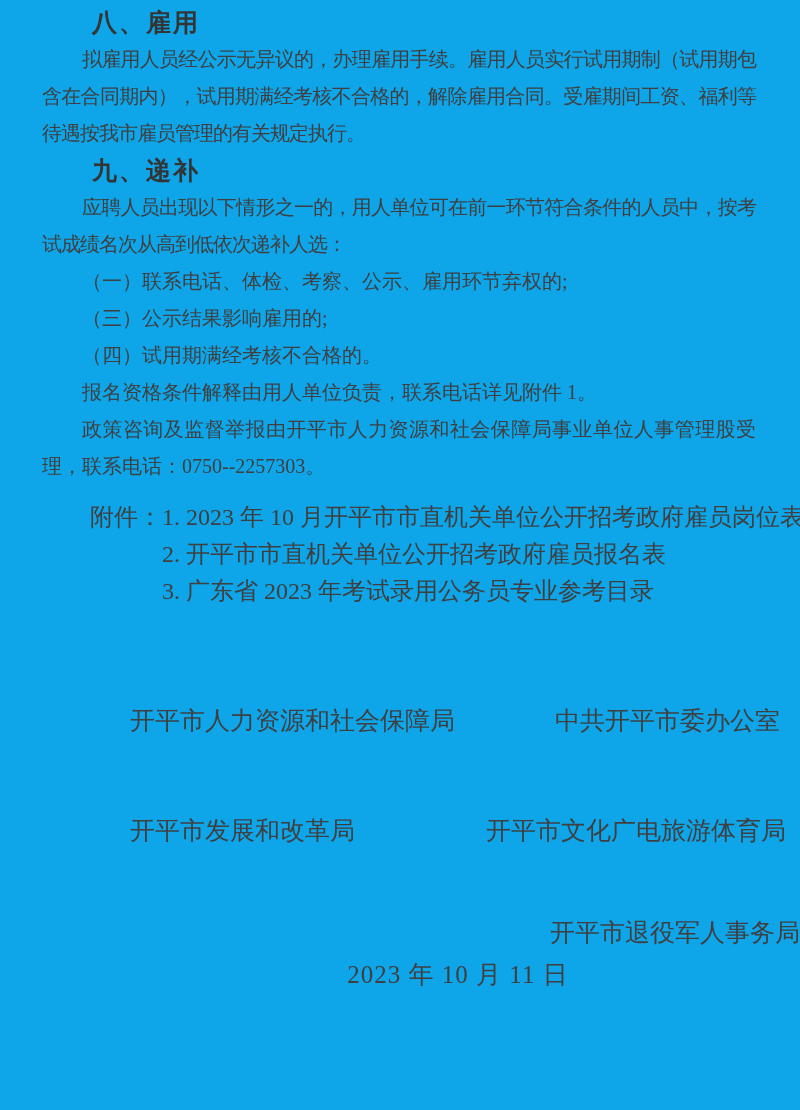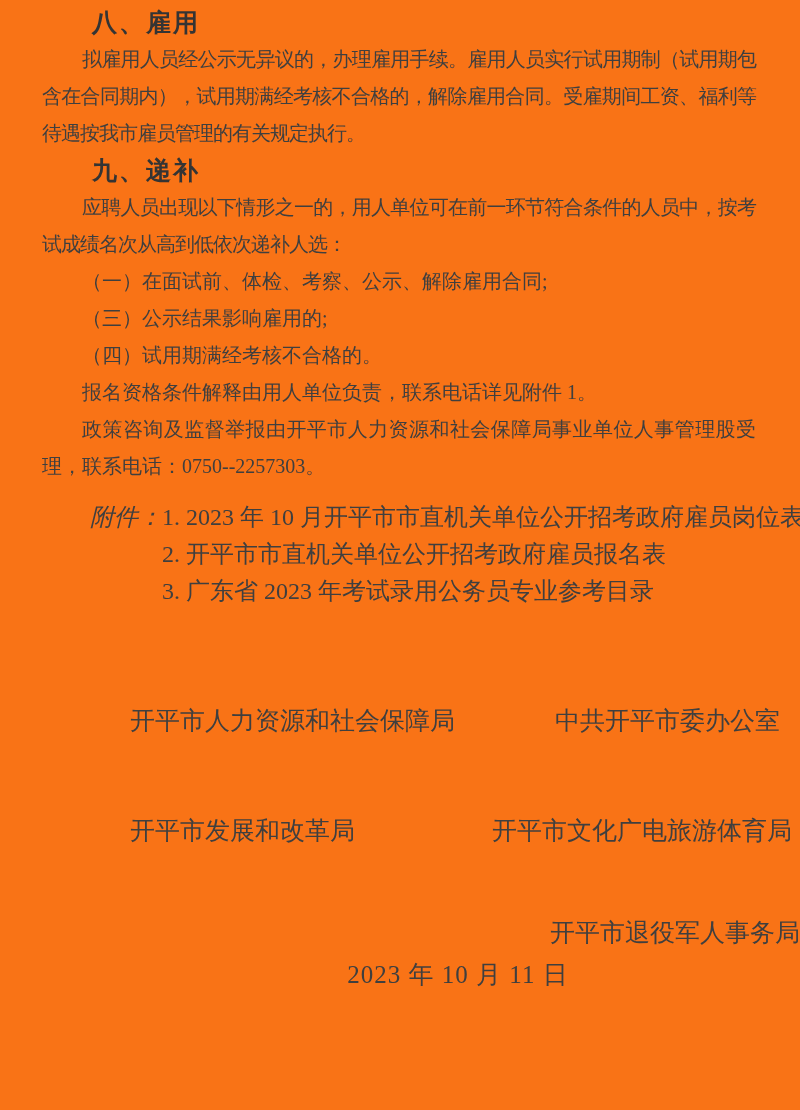--- a/index.html
+++ b/index.html
@@ -6,21 +6,21 @@
     margin: 0;
     padding: 0;
     background: #ffffff;
   }
   .page {
     position: relative;
     width: 800px;
     height: 1110px;
     box-sizing: border-box;
     padding-top: 4px;
-    background: #f97316;
+    background: #0ea5e9;
     color: #3f3f3f;
     font-family: "Liberation Serif", "DejaVu Serif", serif;
     overflow: hidden;
   }
   .content {
     width: 714px;
     margin-left: 42px;
   }
   .hd {
     font-family: "Liberation Sans", "DejaVu Sans", sans-serif;
@@ -44,35 +44,34 @@
   }
   .attachments {
     display: flex;
     margin-top: 14px;
     font-size: 24px;
     line-height: 37px;
   }
   .att-label {
     margin-left: 48px;
     white-space: nowrap;
-    font-style: italic;
   }
   .att-item {
     white-space: nowrap;
   }
   .sig-row {
     display: flex;
     justify-content: space-between;
     font-size: 25px;
     line-height: 30px;
     margin-left: 130px;
     margin-right: 20px;
   }
   .sig-row-1 { margin-top: 96px; }
-  .sig-row-2 { margin-top: 80px; margin-right: 8px; }
+  .sig-row-2 { margin-top: 80px; margin-right: 14px; }
   .sig-center,
   .sig-date {
     text-align: center;
     margin-left: 116px;
     font-size: 25px;
     line-height: 30px;
   }
   .sig-center { margin-top: 72px; text-align: right; }
   .sig-date   { margin-top: 12px; letter-spacing: 1px; }
   .sig { white-space: nowrap; }
@@ -81,21 +80,21 @@
 <body>
 
 <div class="page">
   <div class="content">
 
     <h2 class="hd">八、雇用</h2>
     <p class="para tight">拟雇用人员经公示无异议的，办理雇用手续。雇用人员实行试用期制（试用期包含在合同期内），试用期满经考核不合格的，解除雇用合同。受雇期间工资、福利等待遇按我市雇员管理的有关规定执行。</p>
 
     <h2 class="hd">九、递补</h2>
     <p class="para tight">应聘人员出现以下情形之一的，用人单位可在前一环节符合条件的人员中，按考试成绩名次从高到低依次递补人选：</p>
-    <p class="para">（一）在面试前、体检、考察、公示、解除雇用合同;</p>
+    <p class="para">（一）联系电话、体检、考察、公示、雇用环节弃权的;</p>
     <p class="para">（三）公示结果影响雇用的;</p>
     <p class="para">（四）试用期满经考核不合格的。</p>
 
     <p class="para">报名资格条件解释由用人单位负责，联系电话详见附件 1。</p>
     <p class="para">政策咨询及监督举报由开平市人力资源和社会保障局事业单位人事管理股受理，联系电话：0750--2257303。</p>
 
     <div class="attachments">
       <span class="att-label">附件：</span>
       <div class="att-items">
         <div class="att-item">1. 2023 年 10 月开平市市直机关单位公开招考政府雇员岗位表</div>

